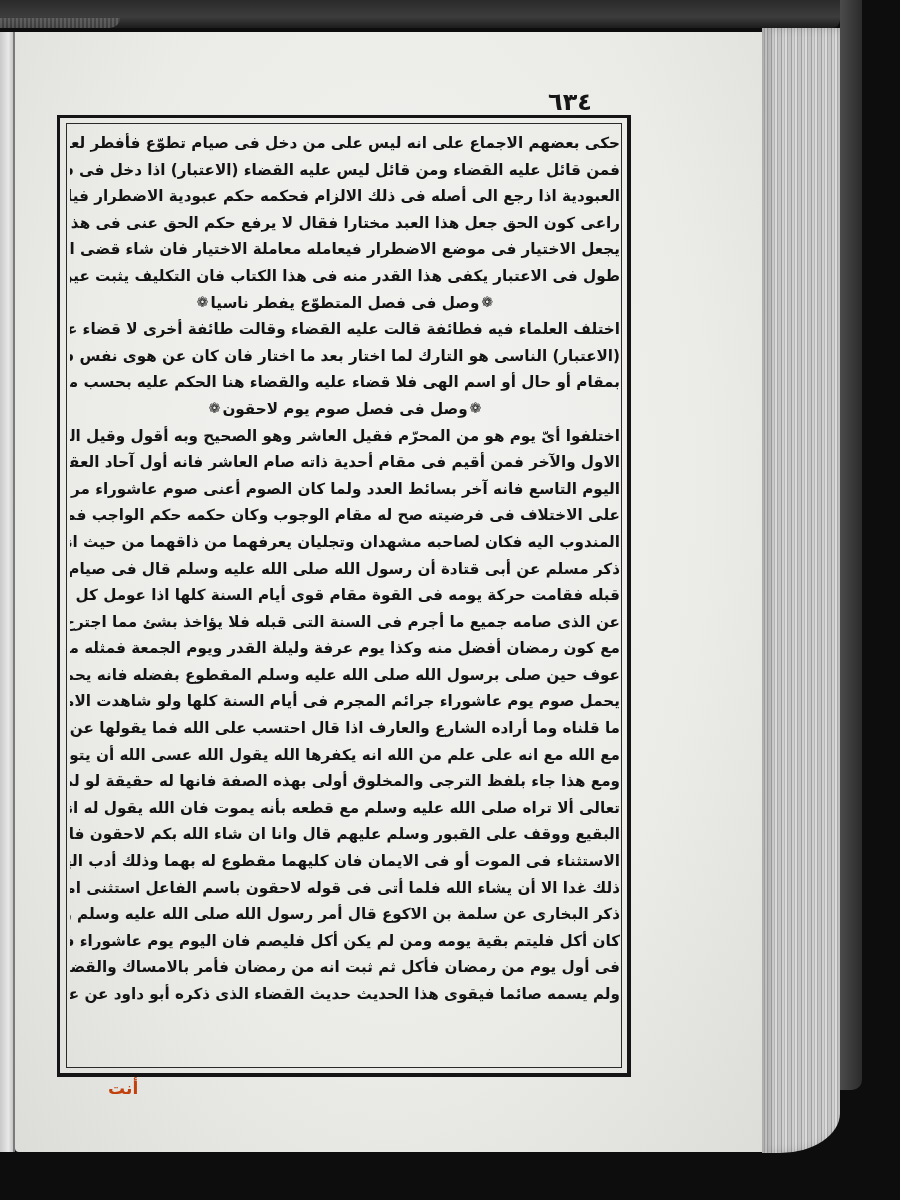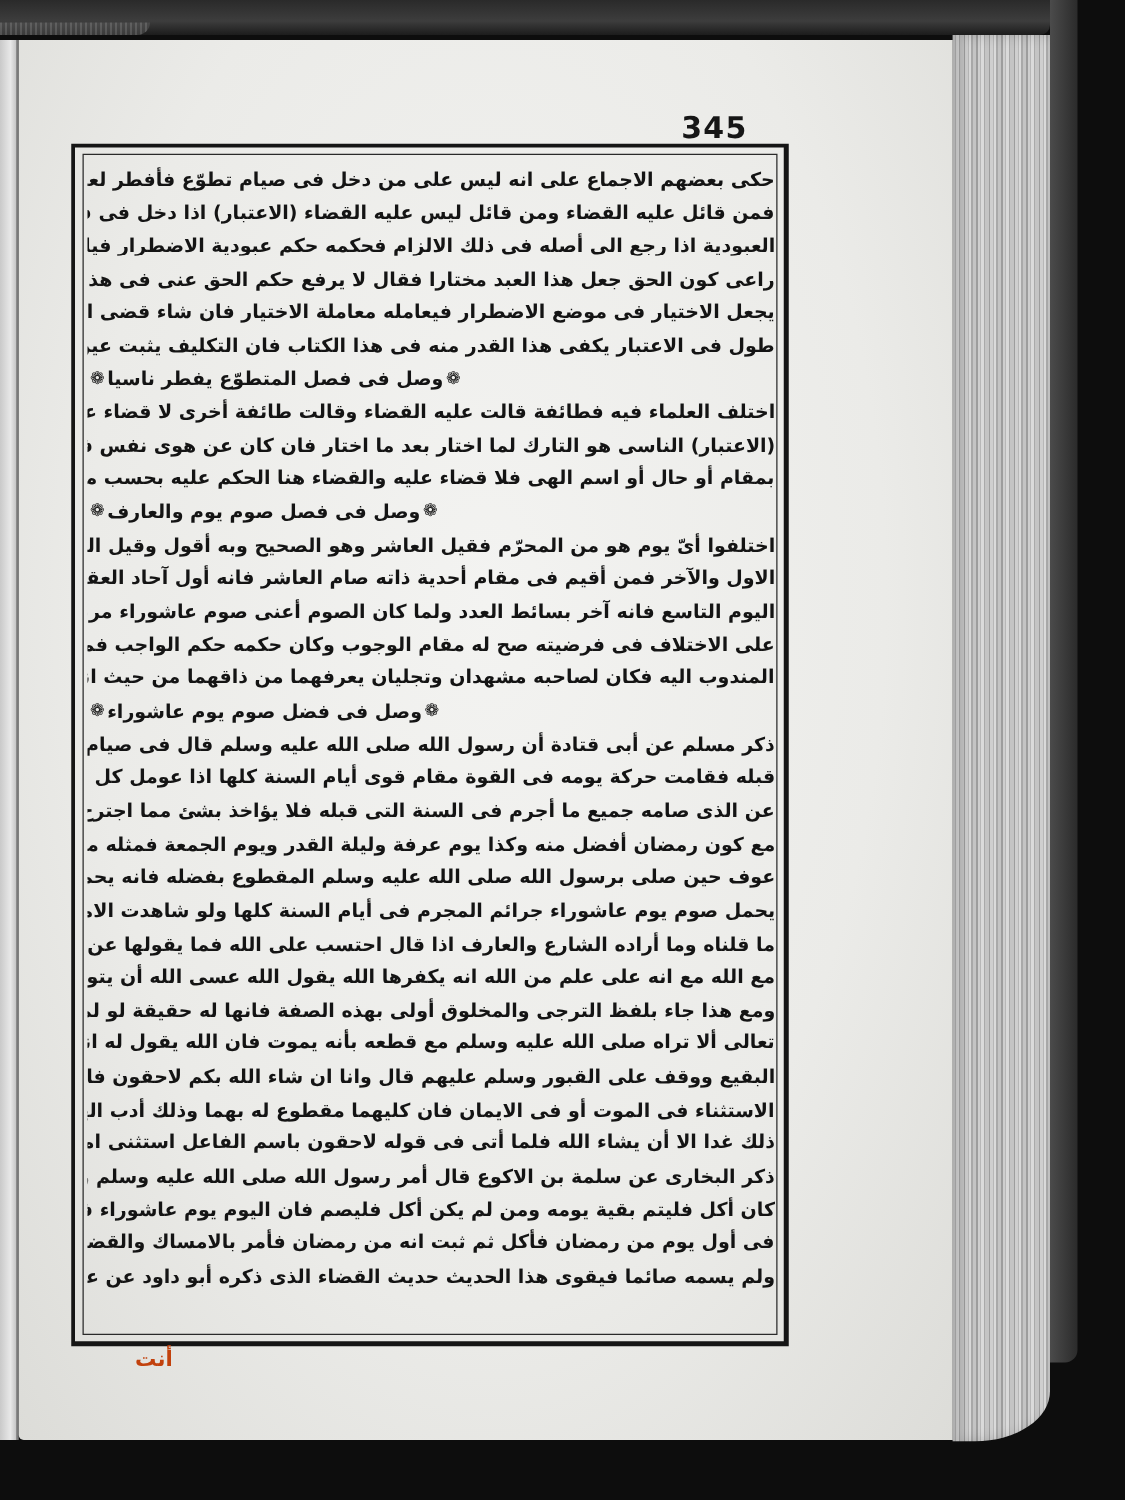--- a/index.html
+++ b/index.html
@@ -65,65 +65,64 @@
       font-family: "DejaVu Sans", sans-serif;
     }
     .line {
       height: 26.6px; line-height: 26.6px; font-size: 15.2px;
       white-space: nowrap; overflow: hidden; text-align: justify;
       text-align-last: justify; font-weight: 600;
     }
     .line.last { text-align-last: right; }
     .heading {
       height: 26.6px; line-height: 26.6px; font-size: 15.2px; font-weight: 700;
-      text-align: left; white-space: nowrap;
+      text-align: center; white-space: nowrap;
     }
     .orn {
       display: inline-block; font-size: 14px; margin: 0 2px; color: #111;
       transform: translateY(-1px);
     }
     .catchword {
       position: absolute; left: 108px; top: 1078px; font-size: 17px; font-weight: bold;
       color: #c2410c; direction: rtl; font-family: "DejaVu Sans", sans-serif;
     }
   </style>
 </head>
 <body>
 
 <div class="book-top-cover"></div>
 <div class="left-binding"></div>
 <div class="binding-line"></div>
 <div class="page"></div>
 <div class="page-edges"></div>
 <div class="cover-right"></div>
 
-<div class="page-number">345</div>
+<div class="page-number">٦٣٤</div>
 
 <div class="frame-outer">
   <div class="frame-inner"></div>
 </div>
 
 <div class="text-block" id="text-block">
     <div class="line">حكى بعضهم الاجماع على انه ليس على من دخل فى صيام تطوّع فأفطر لعذر قضاء واختلفوا اذا قطعه لغير عذر عامدا</div>
     <div class="line">فمن قائل عليه القضاء   ومن قائل ليس عليه القضاء   (الاعتبار)   اذا دخل فى فعل بعبودية الاختيار فقد ألزم نفسه</div>
     <div class="line">العبودية اذا رجع الى أصله فى ذلك الالزام فحكمه حكم عبودية الاضطرار فيلزمه فى التطوّع ما يلزمه فى الواجب ومن</div>
     <div class="line">راعى كون الحق جعل هذا العبد مختارا فقال لا يرفع حكم الحق عنى فى هذا الفعل  فانه يؤدّى الى منازعة الحق حيث</div>
     <div class="line">يجعل الاختيار فى موضع الاضطرار فيعامله معاملة الاختيار فان شاء قضى اختيارا أيضا وان شاء لم يقض وفى هذه المسئلة</div>
     <div class="line last">طول فى الاعتبار يكفى هذا القدر منه فى هذا الكتاب فان التكليف يثبت عين العبد مضطرا كان أو مختارا</div>
     <div class="heading"><span class="orn">❁</span><span>وصل فى فصل المتطوّع يفطر ناسيا</span><span class="orn">❁</span></div>
     <div class="line">اختلف العلماء فيه فطائفة قالت عليه القضاء وقالت طائفة أخرى لا قضاء عليه  وبترك القضاء أقول للخبر الوارد فيه</div>
     <div class="line">(الاعتبار)   الناسى هو التارك لما اختار بعد ما اختار فان كان عن هوى نفس فالقضاء عليه وان كان عن شغل</div>
     <div class="line last">بمقام أو حال أو اسم الهى فلا قضاء عليه والقضاء هنا الحكم عليه بحسب ما تطوّع به</div>
-    <div class="heading"><span class="orn">❁</span><span>وصل فى فصل صوم يوم والعارف</span><span class="orn">❁</span></div>
+    <div class="heading"><span class="orn">❁</span><span>وصل فى فصل صوم يوم لاحقون</span><span class="orn">❁</span></div>
     <div class="line">اختلفوا أىّ يوم هو من المحرّم فقيل العاشر وهو الصحيح وبه أقول وقيل التاسع  (الاعتبار)   هنا حكم الاسم</div>
     <div class="line">الاول والآخر فمن أقيم فى مقام أحدية ذاته صام العاشر فانه أول آحاد العقد ومن أقيم فى مقام الاسم الآخر الالهى صام</div>
     <div class="line">اليوم التاسع فانه آخر بسائط العدد  ولما كان الصوم أعنى صوم عاشوراء مرغبا فيه وكان فرضه قبل فرض رمضان</div>
     <div class="line">على الاختلاف فى فرضيته صح له مقام الوجوب وكان حكمه حكم الواجب   فمن صامه حصل له قرب الواجب وقرب</div>
     <div class="line last">المندوب اليه فكان لصاحبه مشهدان وتجليان يعرفهما من ذاقهما من حيث انه صام يوم عاشوراء</div>
-    <div class="heading"><span class="orn">❁</span><span>وصل فى فضل صوم يوم عاشوراء</span><span class="orn">❁</span></div>
     <div class="line">ذكر مسلم عن أبى قتادة أن رسول الله صلى الله عليه وسلم قال فى صيام يوم عاشوراء احتسب على الله أن يكفر السنة التى</div>
     <div class="line">قبله فقامت حركة يومه فى القوة مقام قوى أيام السنة  كلها اذا عومل كل يوم بما يليق به من عبادة الصوم فحمل بقوته</div>
     <div class="line">عن الذى صامه جميع ما أجرم فى السنة التى قبله فلا يؤاخذ بشئ مما اجترح فيها فى رمضان وغيره من الايام الفاضلة والليالى</div>
     <div class="line">مع كون رمضان أفضل منه وكذا يوم عرفة وليلة القدر ويوم الجمعة  فمثله مثل الامام اذا صلى بمن هو أفضل منه  كابن</div>
     <div class="line">عوف حين صلى برسول الله صلى الله عليه وسلم المقطوع بفضله  فانه يحمل سهو المأموم مع كونه أفضل  فلا يستبعد أن</div>
     <div class="line">يحمل صوم يوم عاشوراء جرائم المجرم فى أيام السنة  كلها ولو شاهدت الامر أو كنت من أهل الكشف عرفت صحة</div>
     <div class="line">ما قلناه وما أراده الشارع والعارف اذا قال احتسب على الله فما يقولها عن حسن ظن بالله وانما هى لفظة أدب يستعملها</div>
     <div class="line">مع الله مع انه على علم من الله انه يكفرها الله يقول الله  عسى الله أن يتوب عليهم   وهو سبحانه يعلم ما يجريه فى عباده</div>
     <div class="line">ومع هذا جاء بلفظ الترجى والمخلوق أولى بهذه الصفة فانها له حقيقة لو لم يعلمه الله  فاذا أعلمه الله بقى على الاصل أدبا مع الله</div>
     <div class="line">تعالى ألا تراه صلى الله عليه وسلم مع قطعه بأنه يموت فان الله يقول له  انك ميت وانهم ميتون   فكيف استثنى لما أتى</div>

